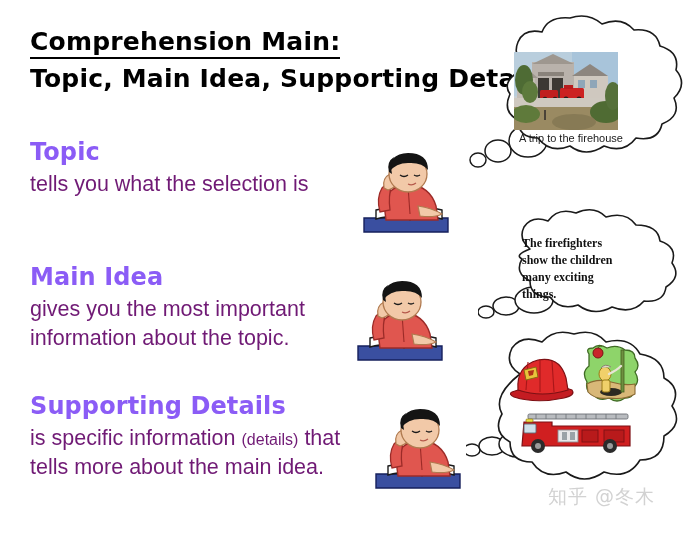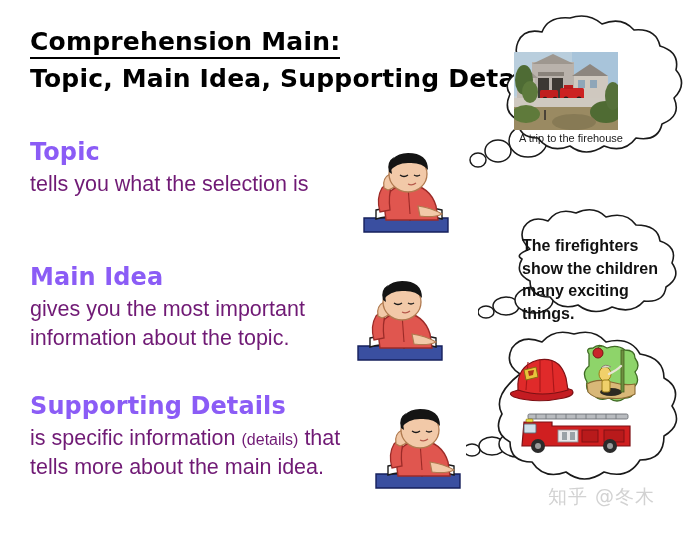--- a/index.html
+++ b/index.html
@@ -118,23 +118,23 @@
     color: #1a1a1a;
     line-height: 1.1;
   }
 
   
   .bubble-serif-text {
     position: absolute;
     left: 44px;
     top: 30px;
     width: 140px;
-    font-family: Liberation Sans, sans-serif;
+    font-family: Liberation Serif, serif;
     font-weight: bold;
-    font-size: 16px;
+    font-size: 12px;
     line-height: 1.42;
     color: #111111;
   }
 
   
   .art-helmet { position: absolute; left: 40px; top: 22px;  width: 72px; height: 56px; }
   .art-scene  { position: absolute; left: 115px; top: 16px; width: 62px; height: 62px; }
   .art-engine { position: absolute; left: 52px; top: 80px;  width: 118px; height: 50px; }
 
   

